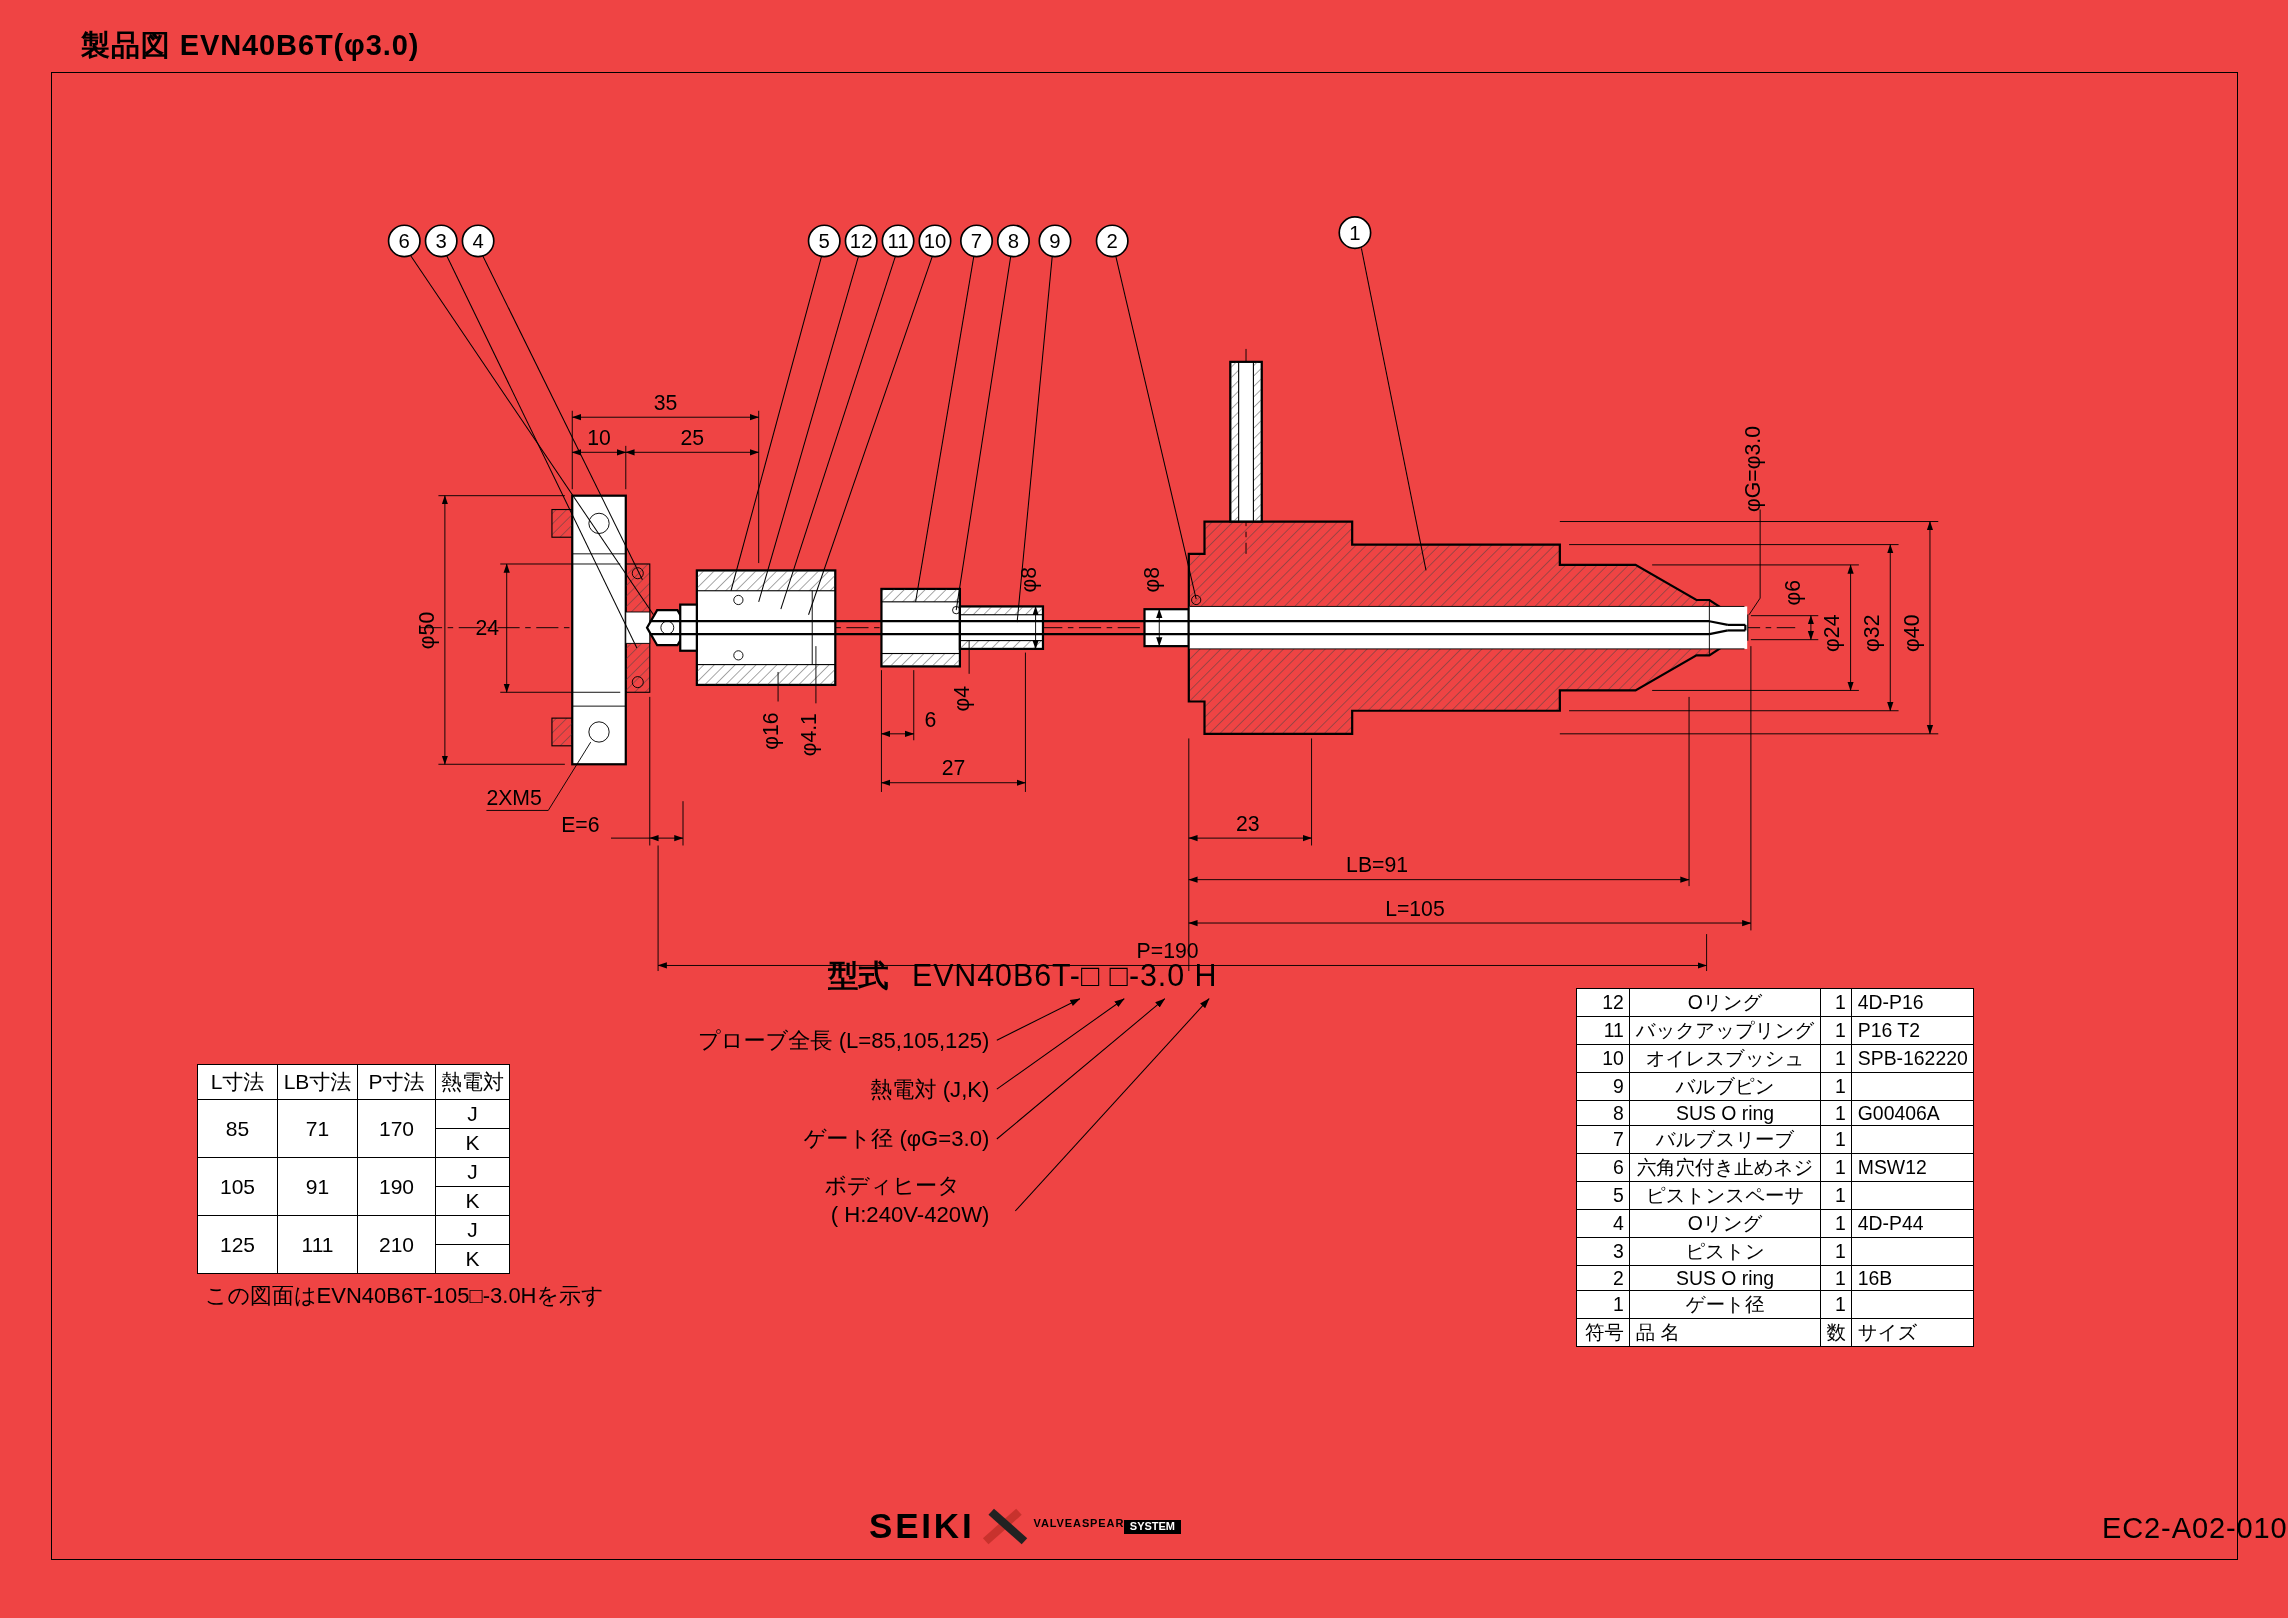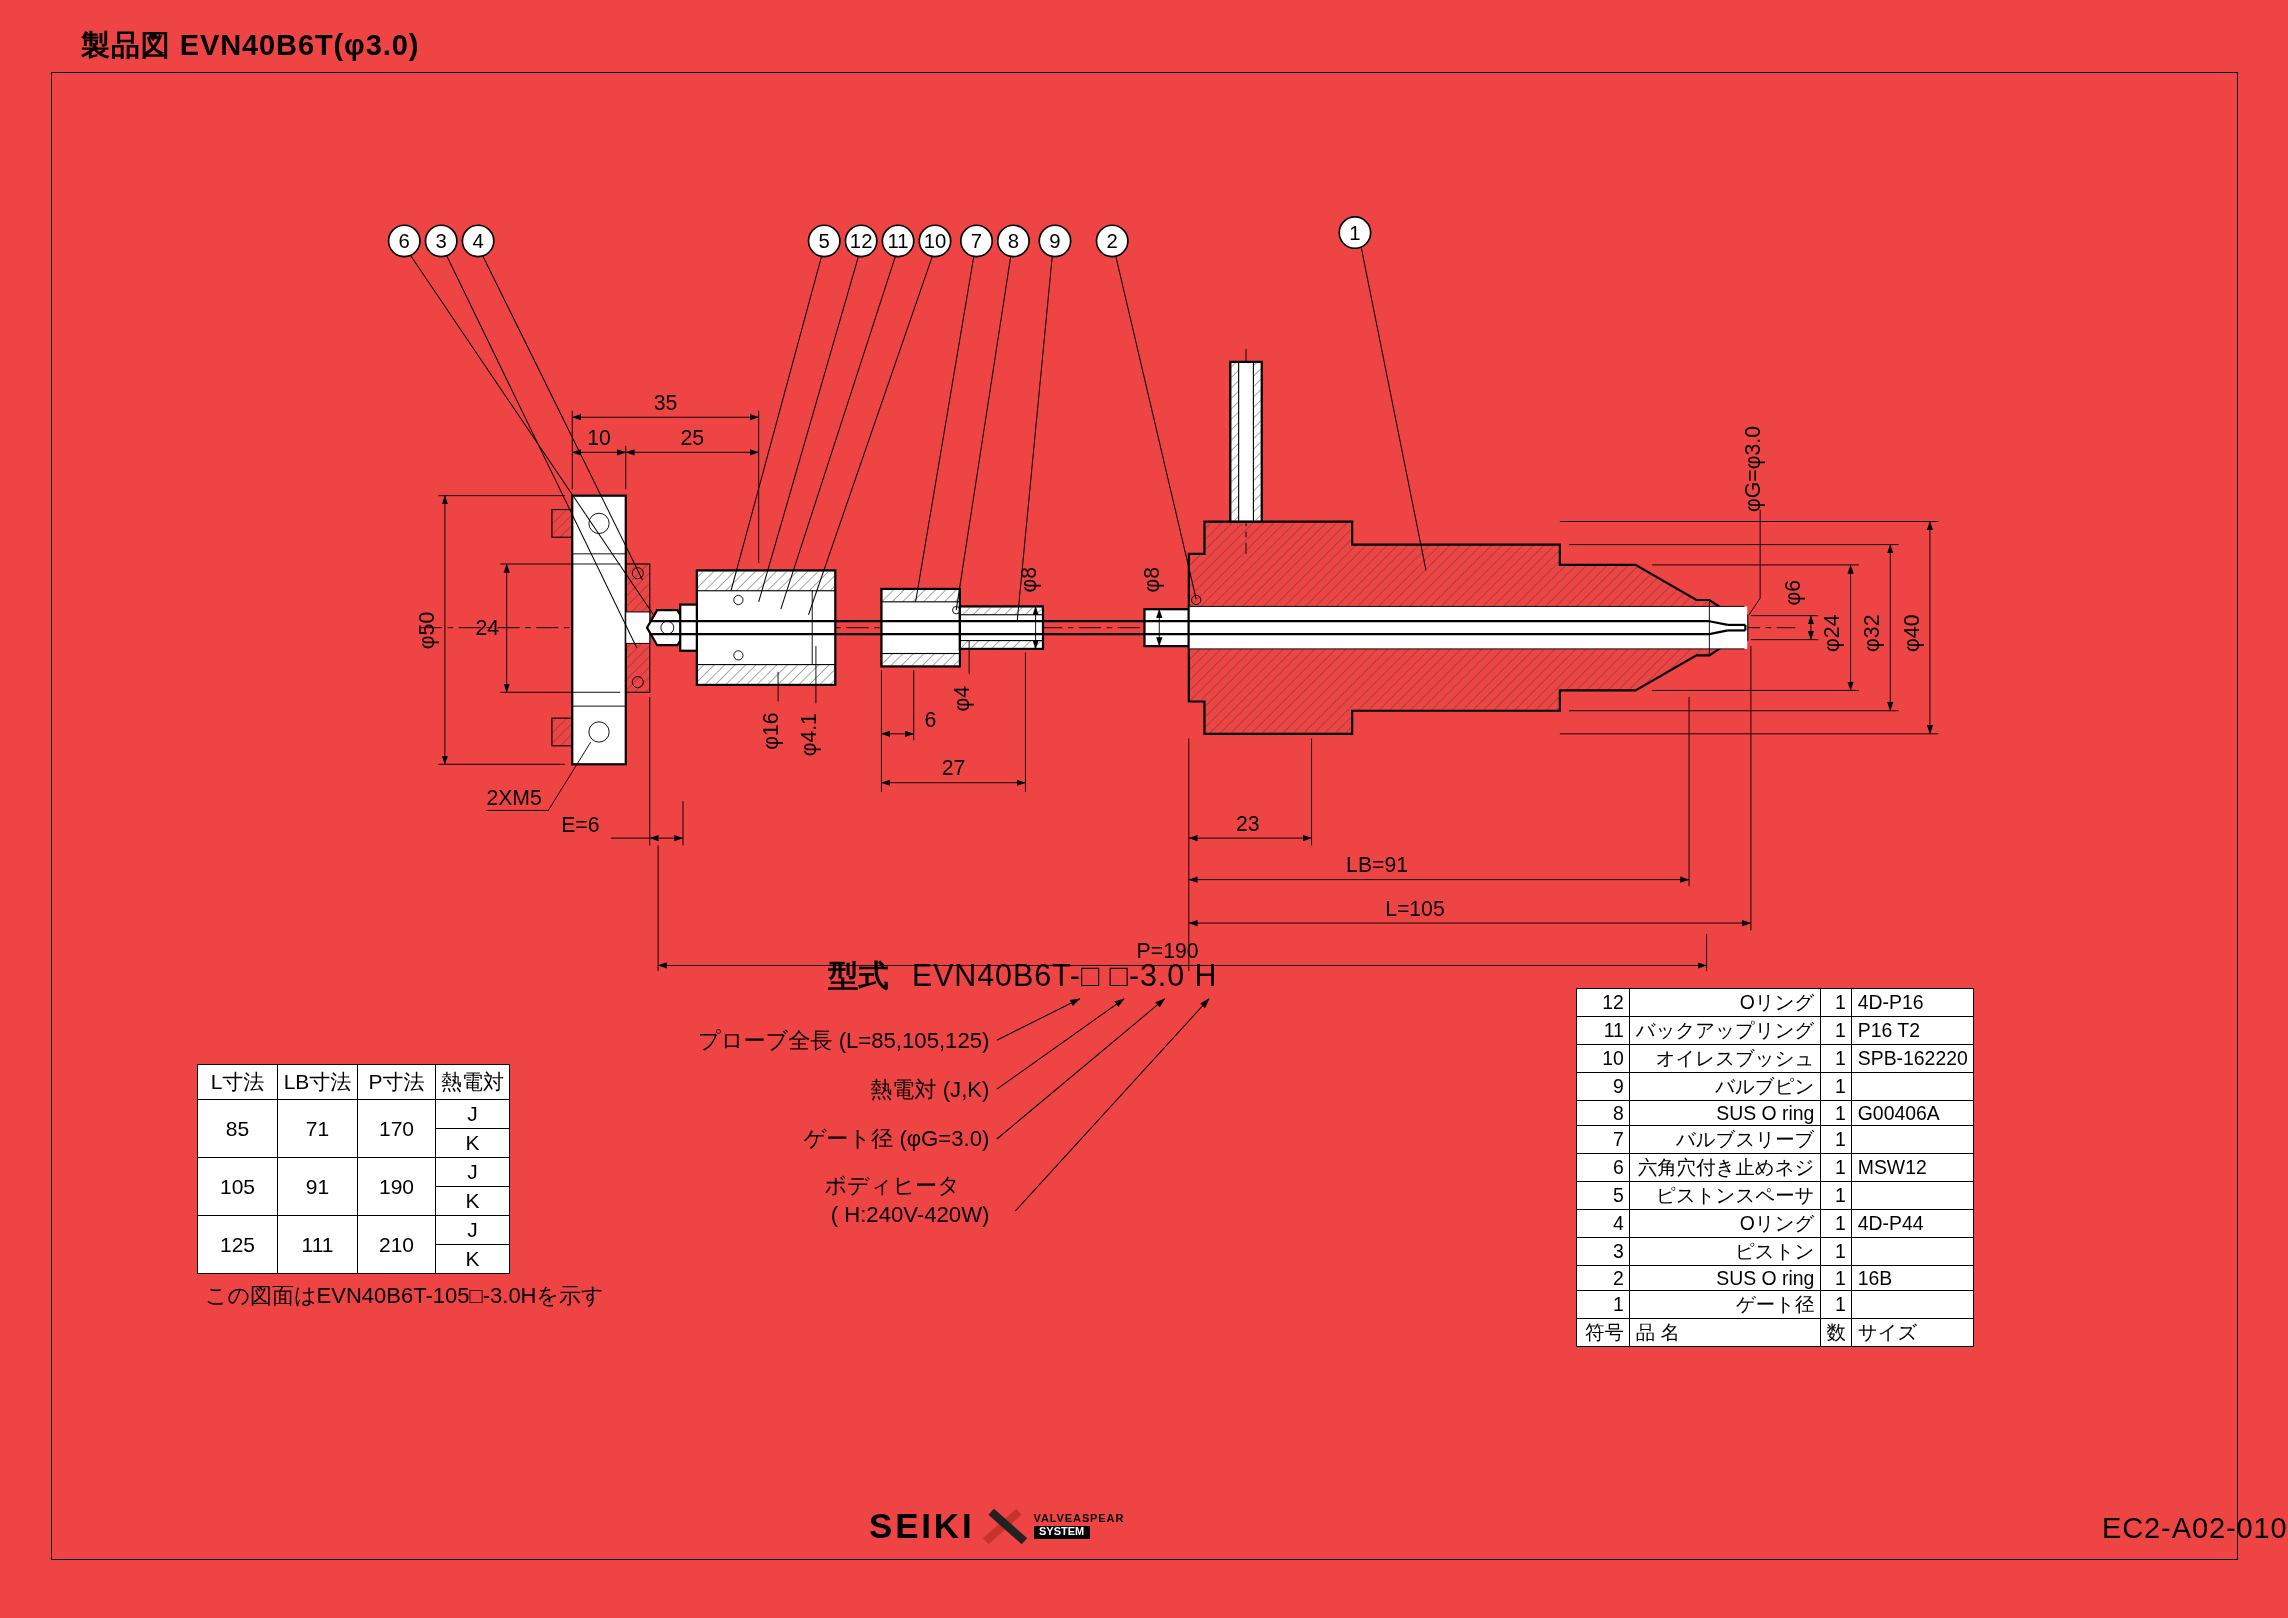--- a/index.html
+++ b/index.html
@@ -36,31 +36,31 @@
   .spec th, .spec td { border:1.8px solid #000; text-align:center; font-weight:normal; background:#fff; }
   .spec th { height:35px; }
   .spec td { height:29px; }
   .c1 { width:80px; } .c2 { width:80px; } .c3 { width:78px; } .c4 { width:74px;margin-top:32px; }
   .spec-note { position:absolute; left:205px; top:1281px; font-size:22px; }
 
   
   .parts { position:absolute; left:1576px; top:988px; border-collapse:collapse; font-size:19.4px; table-layout:fixed; }
   .parts td { border:1.8px solid #000; height:25px; padding:0 5.5px; background:#fff; overflow:hidden; white-space:nowrap; }
   .parts td.no  { width:44px;  text-align:right; }
-  .parts td.nm  { width:185px; text-align:right; }
+  .parts td.nm  { width:185px; text-align:center; }
   .parts td.qty { width:29.5px;  text-align:right; }
   .parts td.sz  { width:103px; text-align:left; }
   .parts tr.hdr td { text-align:left; }
   .parts tr.hdr td.no { text-align:center;padding-left:8px; }
 
   
   .footer { position:absolute; left:869px; top:1506px; display:flex; align-items:center;justify-content:center; }
   .seiki { font-size:35px; font-weight:bold; letter-spacing:2.8px; }
   .xmark { margin-left:7.4px; }
-  .logotext { display:flex; flex-direction:column; line-height:1; margin-left:3.7px; }
+  .logotext { display:flex; flex-direction:row; line-height:1; margin-left:3.7px; }
   .l1 { font-size:11px; font-weight:bold; letter-spacing:0.9px; }
   .l2 { font-size:11px; font-weight:bold; background:#000; color:#fff; padding:0.9px 5.5px 1.8px 5.5px; margin-top:1.8px; align-self:flex-start; }
   .docnum { position:absolute; left:2102px; top:1512px; font-size:29px; letter-spacing:0.9px; }
 </style>
 </head>
 <body>
 
 <div class="page">
 
   <div class="title">製品図 EVN40B6T(φ3.0)</div>

